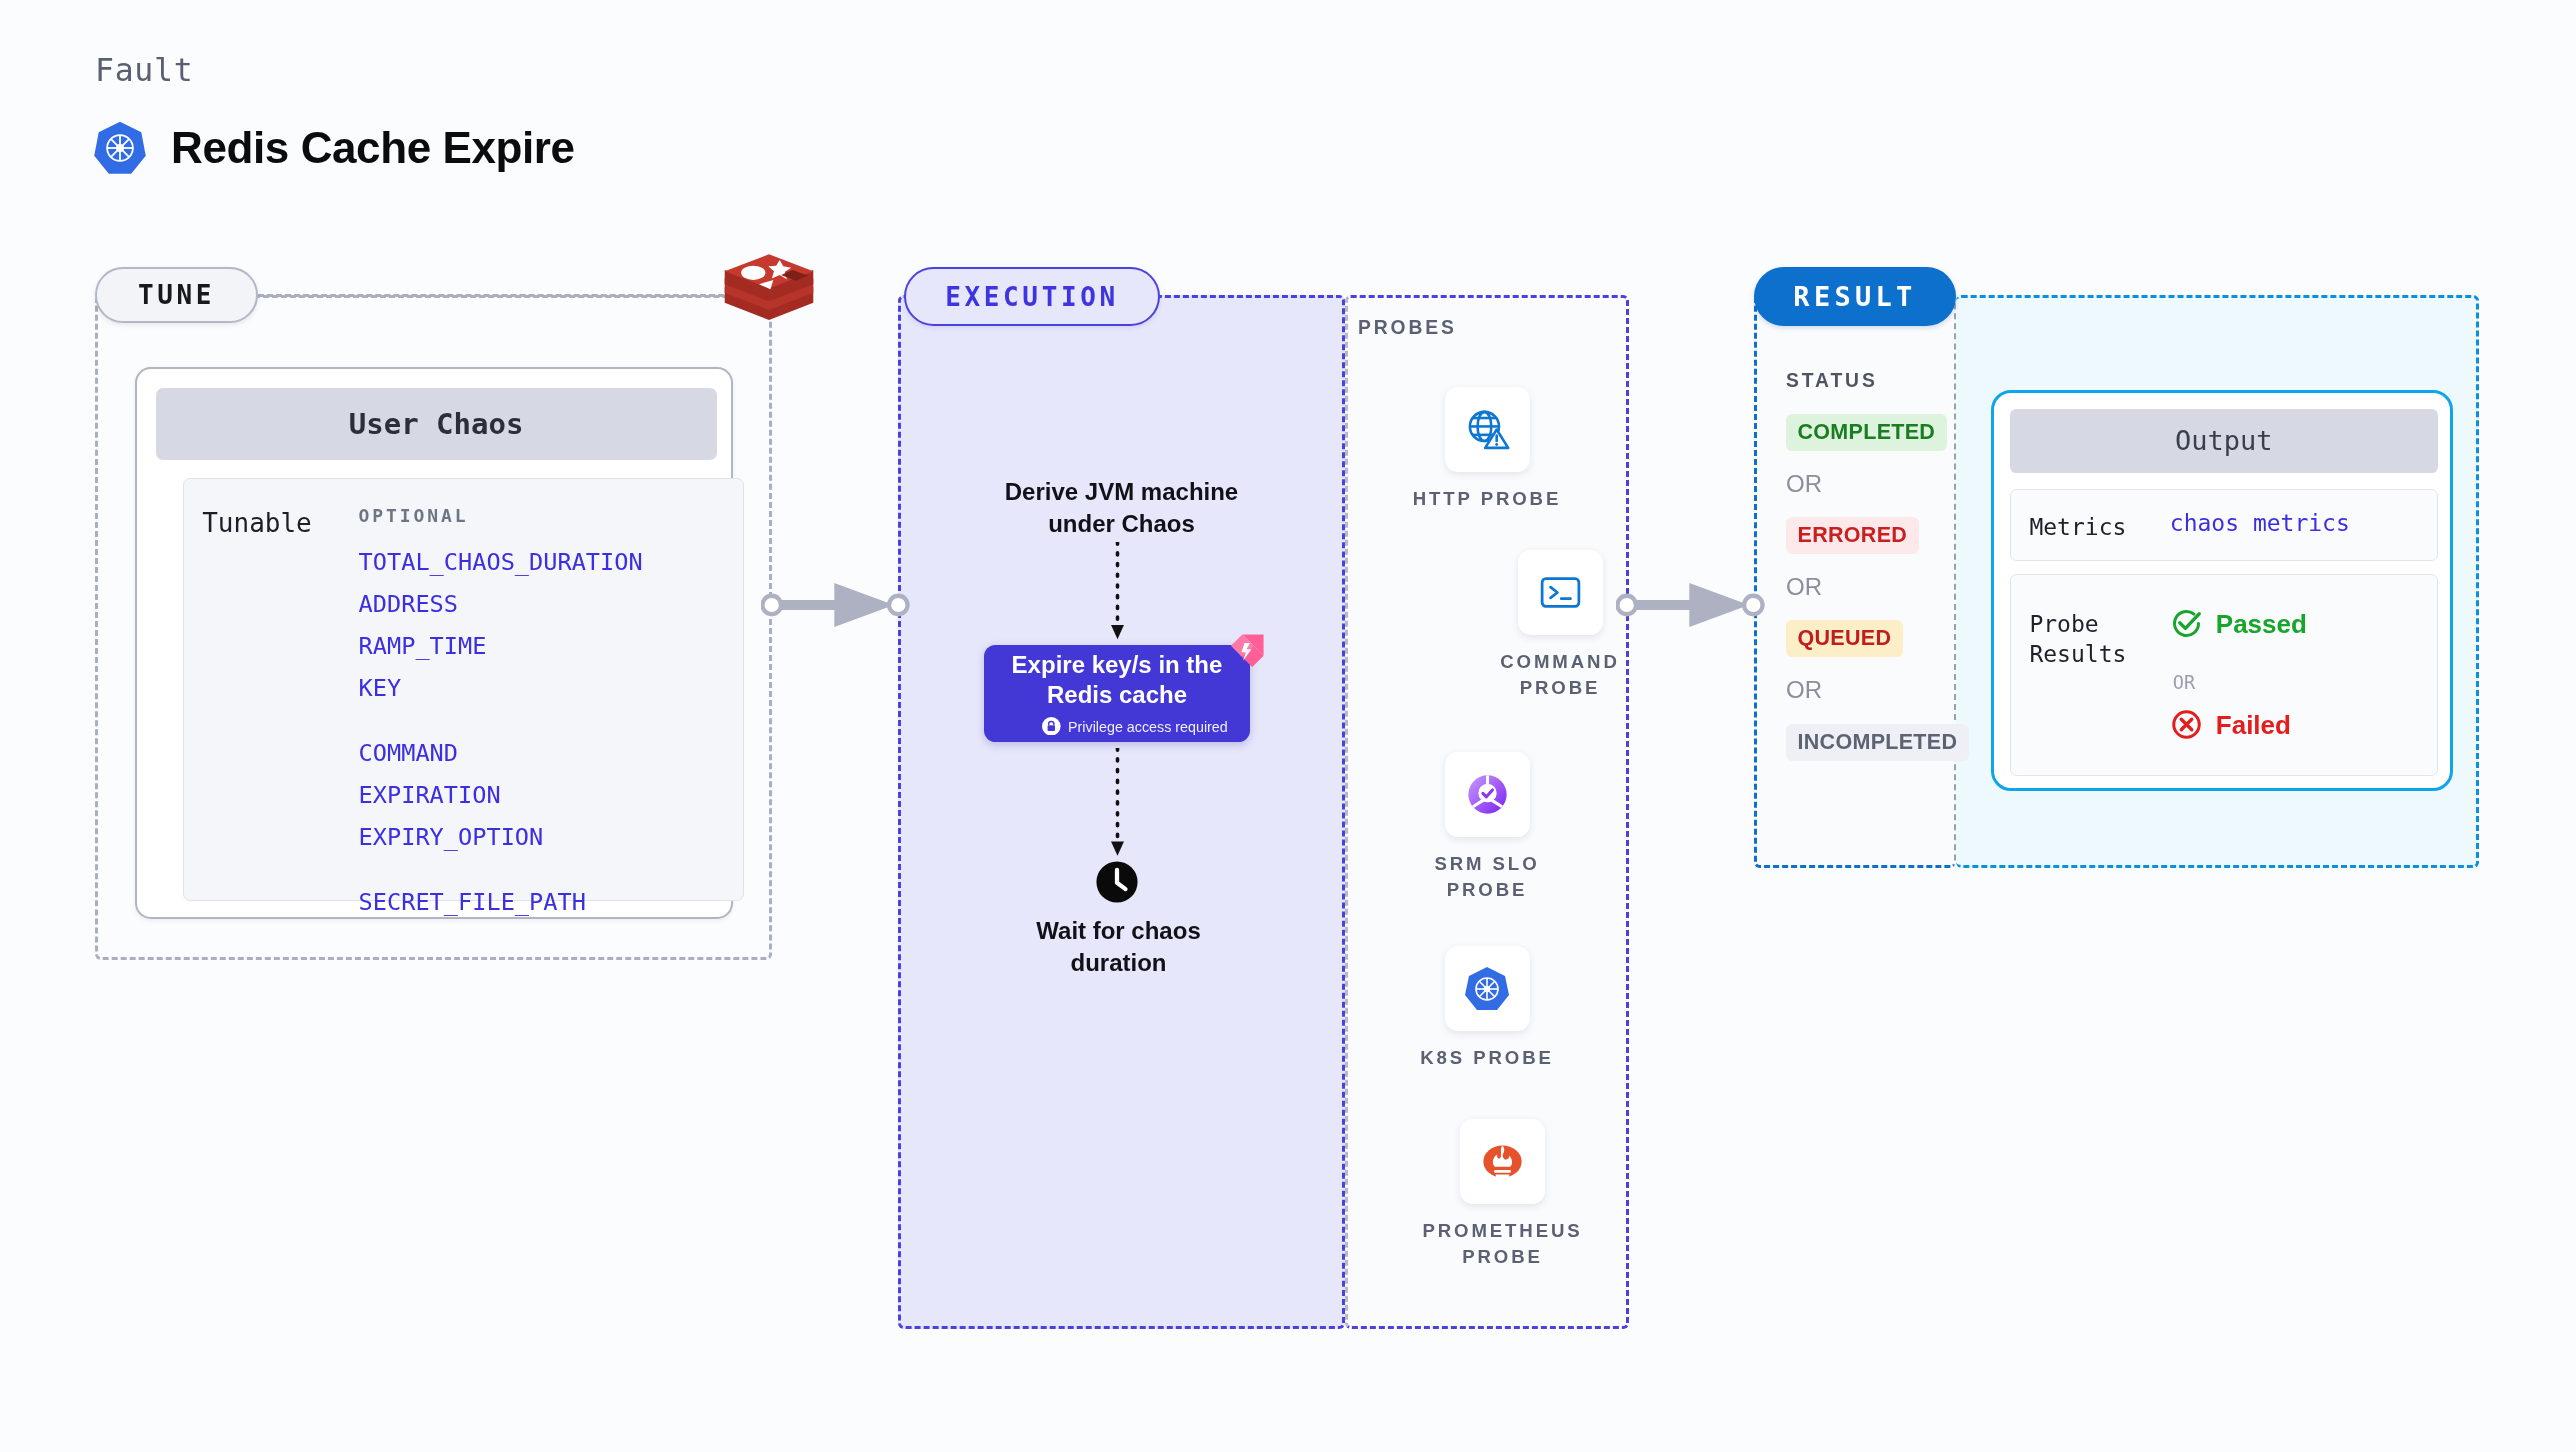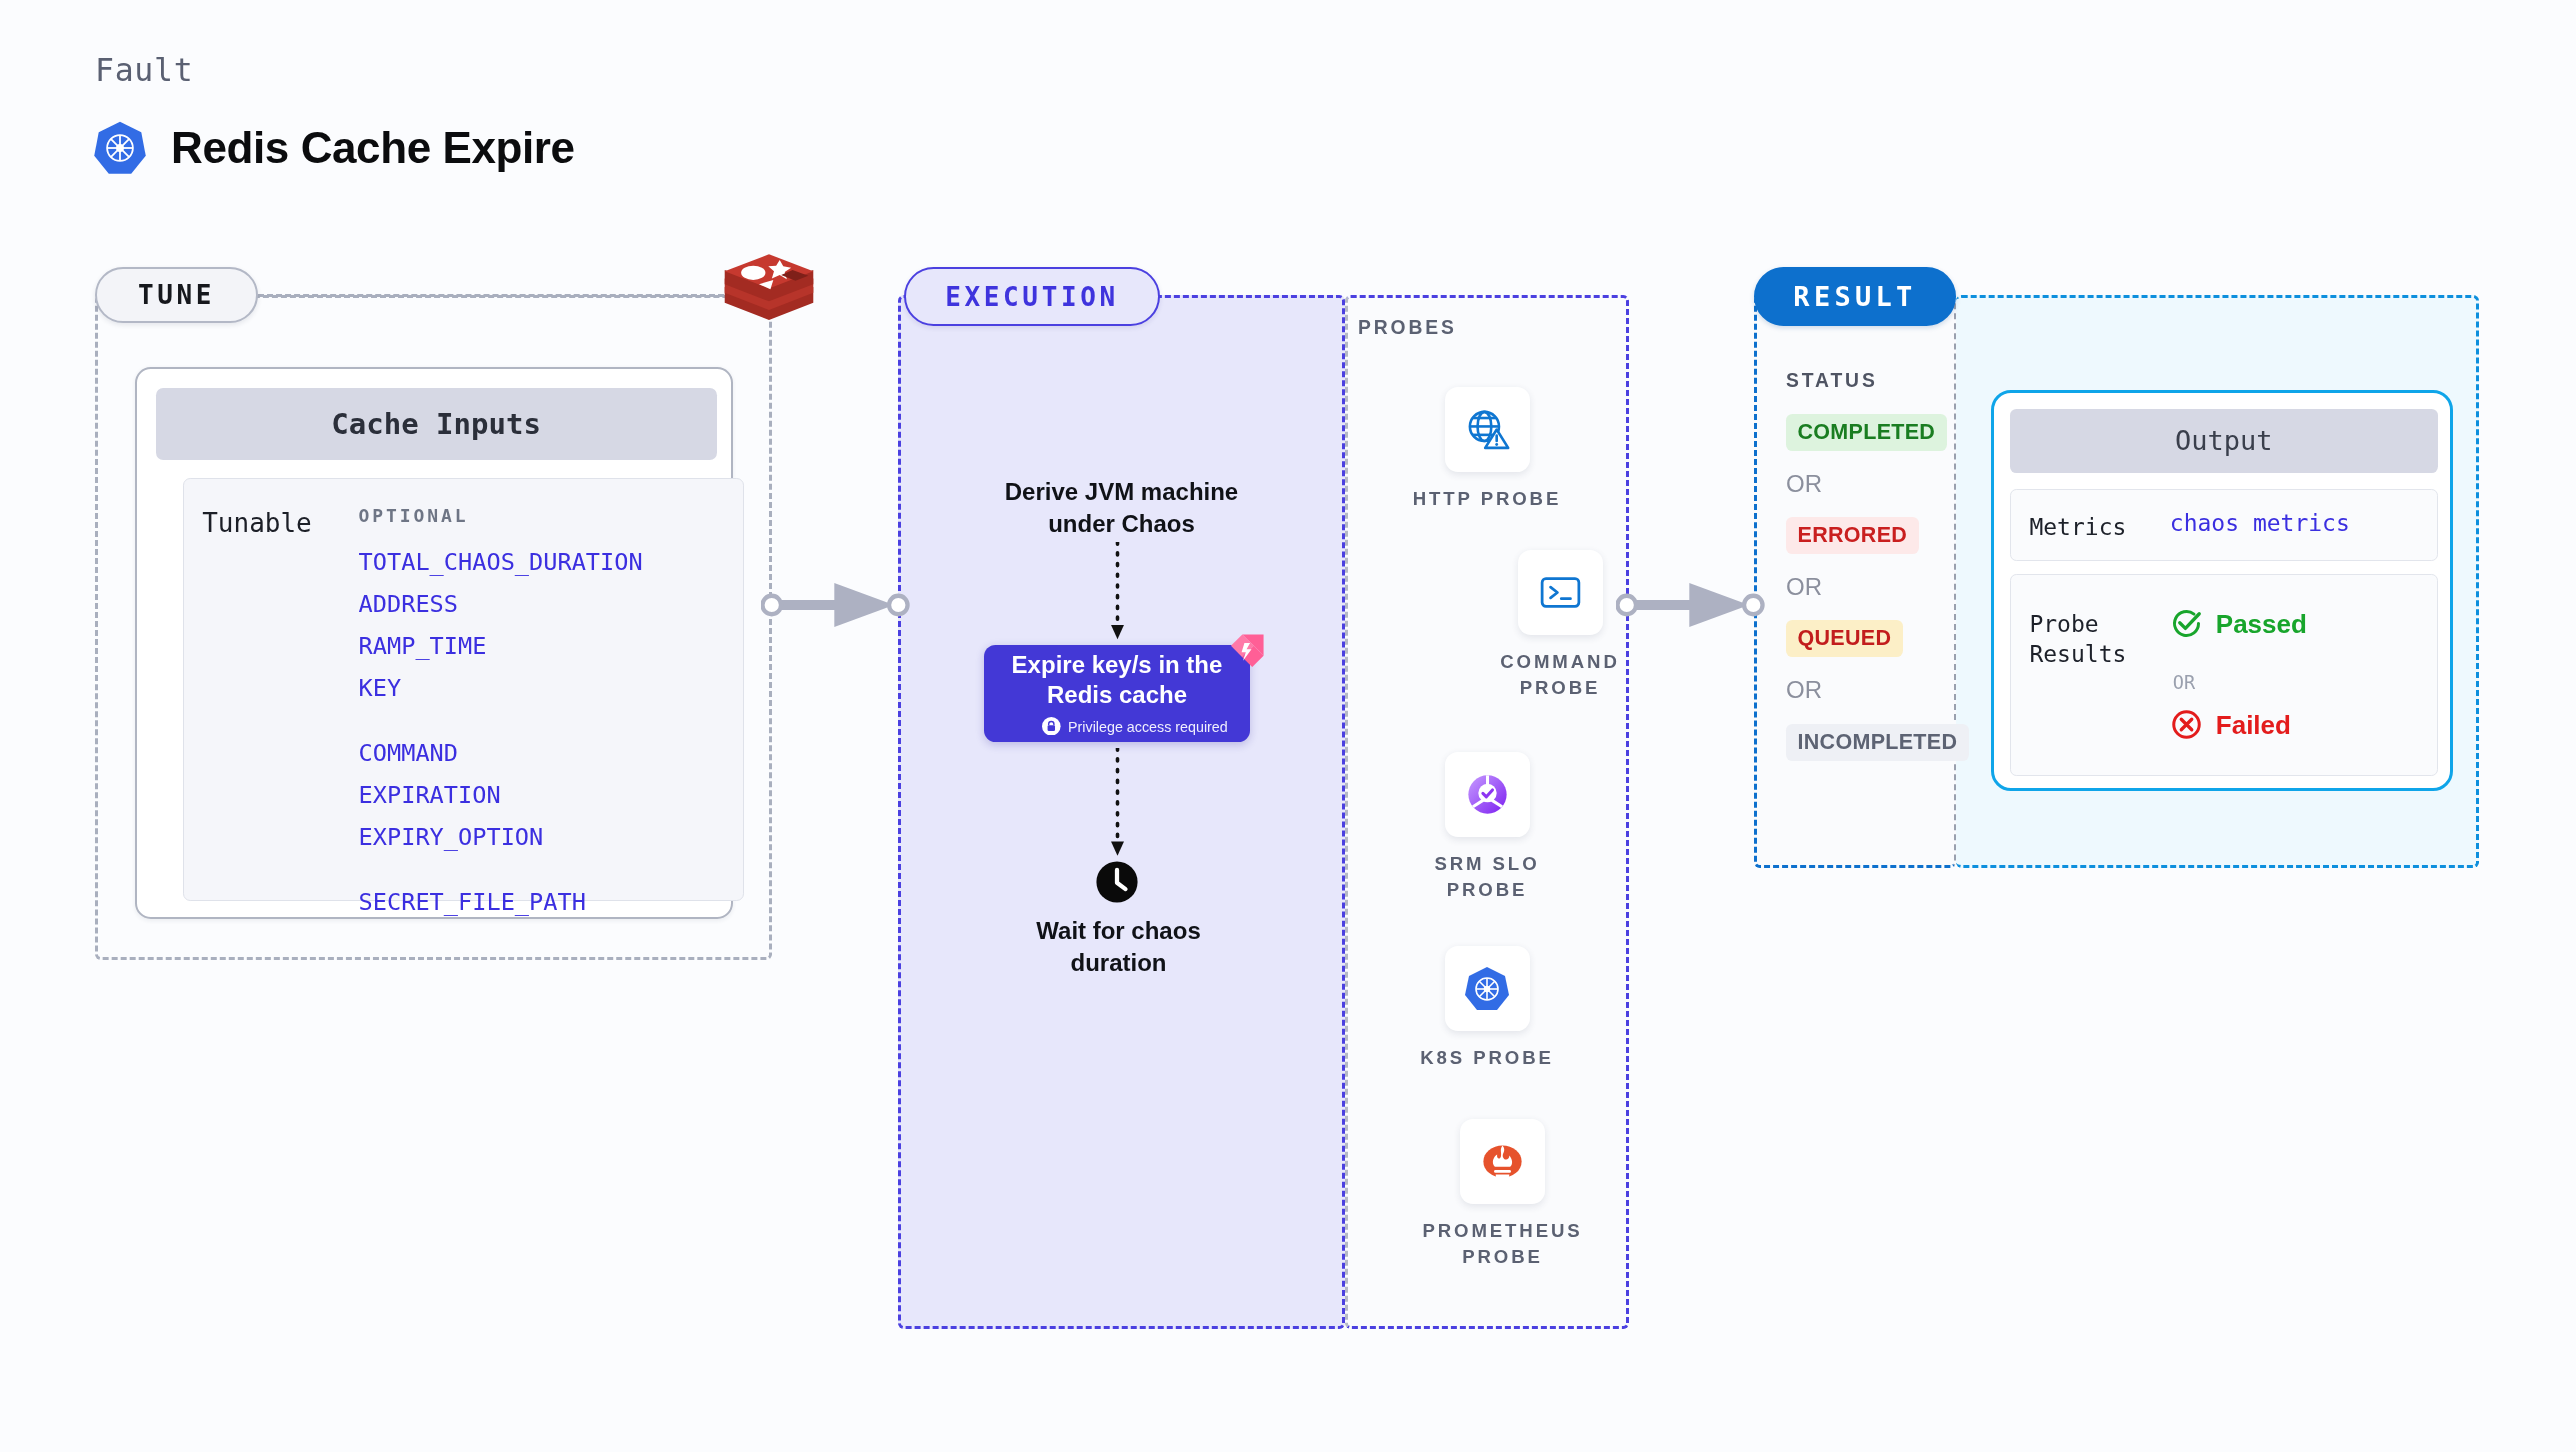--- a/index.html
+++ b/index.html
@@ -241,21 +241,21 @@
         <path d="M70 4 L132 28 L70 52 L8 28 Z" fill="#c6392f"></path>
         <ellipse cx="48" cy="30" rx="17" ry="10" fill="#ffffff"></ellipse>
         <path d="M85 12 l5 9 11 2 -9 6 3 10 -10 -6 -11 5 3 -10 -8 -7 11 -1 z" fill="#ffffff"></path>
         <path d="M56 46 l20 -6 -4 13 z" fill="#ffffff"></path>
         <path d="M103 26 l22 8 -18 7 -20 -8 z" fill="#7f2019"></path>
       </g>
     </svg>
   </div>
 
   <div class="ui-card">
-    <div class="ui-head">Cache Inputs</div>
+    <div class="ui-head">User Chaos</div>
     <div class="ui-body">
       <div class="ui-tunable">Tunable</div>
       <div class="ui-optional">OPTIONAL</div>
       <div class="ui-list">
         <div class="ui-item">TOTAL_CHAOS_DURATION</div>
         <div class="ui-item">ADDRESS</div>
         <div class="ui-item">RAMP_TIME</div>
         <div class="ui-item">KEY</div>
         <div class="ui-item gap">COMMAND</div>
         <div class="ui-item">EXPIRATION</div>

